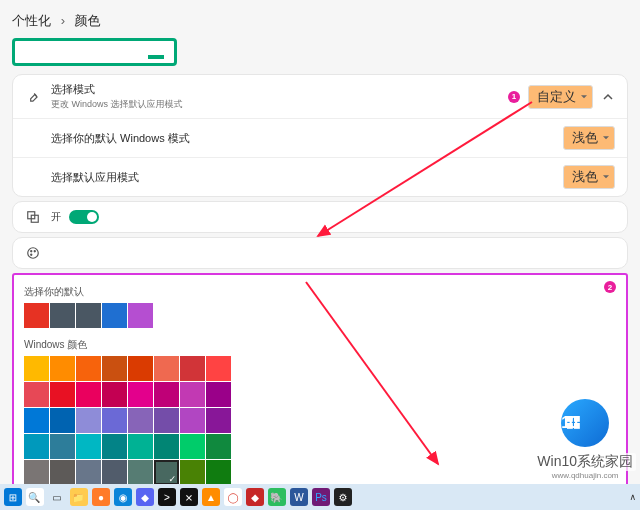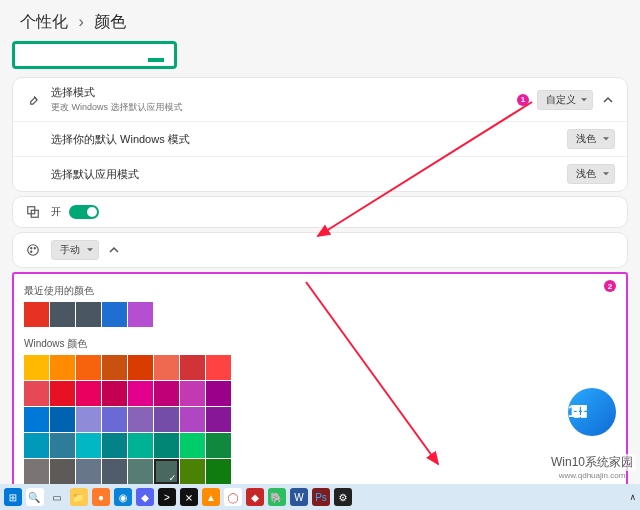--- a/index.html
+++ b/index.html
@@ -1,31 +1,31 @@
 <!DOCTYPE html>
 <html><head>
 <meta charset="utf-8">
 <style>
   * { box-sizing: border-box; margin: 0; padding: 0; }
   body { width: 640px; height: 510px; background: #eaeaea; font-family: "Segoe UI", "Microsoft YaHei", sans-serif; font-size: 11px; color: #2b2b2b; position: relative; overflow: hidden; }
   .page { background: #f6f6f6; width: 100%; height: 100%; padding: 8px 0 0 0; }
-  .breadcrumb { padding: 4px 20px 6px; font-size: 16px; }
+  .breadcrumb { padding: 4px 12px 6px; font-size: 13px; }
   .breadcrumb .sep { margin: 0 6px; color: #666; }
   .preview-box { margin: 2px 12px 8px; width: 165px; height: 28px; border: 3px solid #00a876; border-radius: 4px; background: #fff; position: relative; }
   .preview-box::after { content: ""; position: absolute; right: 10px; bottom: 4px; width: 16px; height: 4px; background: #00a876; }
   .panel { background: #fff; border: 1px solid #e6e6e6; border-radius: 10px; margin: 4px 12px; }
   .row { display: flex; align-items: center; padding: 7px 12px; gap: 10px; border-top: 1px solid #eee; }
   .row:first-child { border-top: none; }
   .row .icon { width: 16px; height: 16px; display: flex; align-items: center; justify-content: center; color: #555; flex-shrink: 0; }
   .row .labels { flex: 1; display: flex; flex-direction: column; }
   .row .label { font-size: 11px; }
   .row .desc { font-size: 9px; color: #777; margin-top: 1px; }
   .row.sub { padding-left: 38px; gap: 44px; }
   .control { display: flex; align-items: center; gap: 8px; }
-  .dropdown { border: 1px solid #dcdcdc; border-radius: 3px; background: #e5e5e5; padding: 2px 16px 2px 8px; font-size: 10px; color: #333; position: relative; min-width: 48px; text-align: left; }
+  .dropdown { border: 1px solid #dcdcdc; border-radius: 3px; background: #fdba74; padding: 2px 16px 2px 8px; font-size: 13px; color: #333; position: relative; min-width: 48px; text-align: left; }
   .dropdown::after { content: ""; position: absolute; right: 5px; top: 50%; transform: translateY(-30%); border: 3px solid transparent; border-top-color: #666; }
   .chev { width: 14px; height: 14px; display: flex; align-items: center; justify-content: center; color: #555; cursor: pointer; }
   .toggle { width: 30px; height: 14px; border-radius: 7px; background: #00a876; position: relative; }
   .toggle::after { content: ""; position: absolute; right: 2px; top: 2px; width: 10px; height: 10px; border-radius: 50%; background: #fff; }
   .toggle-label { font-size: 10px; color: #333; }
   .badge { width: 12px; height: 12px; border-radius: 50%; background: #e91e9c; color: #fff; font-size: 8px; display: inline-flex; align-items: center; justify-content: center; font-weight: bold; }
   .accent-section { margin: 0 12px 4px; border: 2px solid #d936e0; background: #fff; border-radius: 3px; padding: 8px 10px 10px; position: relative; }
   .accent-section .section-title { font-size: 10px; color: #555; margin-bottom: 4px; margin-top: 2px; }
   .swatch-row { display: grid; grid-template-columns: repeat(8, 25px); grid-auto-rows: 25px; gap: 1px; }
   .swatch-row.recent { grid-template-columns: repeat(5, 25px); }
@@ -33,21 +33,21 @@
   .swatch.selected::after { content: "✓"; position: absolute; bottom: 1px; right: 3px; color: #fff; font-size: 9px; }
   .swatch.selected { outline: 2px solid #222; outline-offset: -2px; }
   .annot-arrow { position: absolute; pointer-events: none; z-index: 50; }
   .taskbar { position: absolute; bottom: 0; left: 0; right: 0; height: 26px; background: #d9e8f5; display: flex; align-items: center; padding: 0 4px; gap: 4px; z-index: 10; }
   .tb-icon { width: 18px; height: 18px; border-radius: 3px; display: flex; align-items: center; justify-content: center; font-size: 10px; cursor: pointer; color: #fff; }
   .tb-tray { margin-left: auto; display: flex; align-items: center; gap: 4px; font-size: 9px; color: #333; }
   .watermark { position: absolute; right: 4px; bottom: 30px; z-index: 60; display: flex; flex-direction: column; align-items: center; pointer-events: none; }
   .wm-logo { width: 48px; height: 48px; border-radius: 50%; background: linear-gradient(135deg, #2aa9ff, #0e6bd4); display: flex; align-items: center; color: #fff; font-weight: bold; font-size: 14px; position: relative; }
   .wm-logo .ten { font-size: 16px; letter-spacing: -1px; }
   .wm-logo .win { position: absolute; left: 6px; top: 50%; transform: translateY(-50%); width: 14px; height: 14px; }
-  .wm-text { font-size: 12px; color: #555; background: rgba(255,255,255,0.7); padding: 0 3px; border-radius: 2px; margin-top: 18px; }
+  .wm-text { font-size: 14px; color: #555; background: rgba(255,255,255,0.7); padding: 0 3px; border-radius: 2px; margin-top: 6px; }
   .wm-sub { font-size: 8px; color: #888; }
 </style>
 </head>
 <body>
 
 <div class="page">
   <div class="breadcrumb">
     <span>个性化</span>
     <span class="sep">›</span>
     <span>颜色</span>
@@ -113,34 +113,26 @@
   <div class="panel">
     <div class="row">
       <span class="icon">
         <svg width="14" height="14" viewBox="0 0 24 24" fill="none" stroke="currentColor" stroke-width="2">
             <circle cx="12" cy="12" r="9"></circle>
             <circle cx="9" cy="9" r="1" fill="currentColor"></circle>
             <circle cx="15" cy="9" r="1" fill="currentColor"></circle>
             <circle cx="9" cy="15" r="1" fill="currentColor"></circle>
           </svg>
       </span>
-      <div class="control">
-        <div class="dropdown"><span>手动</span></div>
-        <span class="chev">
-            <svg width="10" height="10" viewBox="0 0 10 10">
-              <path d="M1 7l4-4 4 4" stroke="currentColor" fill="none" stroke-width="1.5"></path>
-            </svg>
-          </span>
-      </div>
     </div>
   </div>
 
   <div class="accent-section">
     <span class="badge" style="position:absolute;top:6px;right:10px">2</span>
-    <div class="section-title">最近使用的颜色</div>
+    <div class="section-title">选择你的默认</div>
     <div class="swatch-row recent" id="recent-swatches">
         <div class="swatch" style="background: rgb(230, 50, 35);"></div>
         <div class="swatch" style="background: rgb(74, 87, 99);"></div>
         <div class="swatch" style="background: rgb(74, 87, 99);"></div>
         <div class="swatch" style="background: rgb(31, 111, 209);"></div>
         <div class="swatch" style="background: rgb(181, 78, 209);"></div>
       </div>
     <div class="section-title" style="margin-top:10px">Windows 颜色</div>
     <div class="swatch-row" id="grid-swatches" style="display:grid">
         <div class="swatch" style="background: rgb(255, 185, 0);"></div>
@@ -236,19 +228,19 @@
       <div class="tb-icon" style="background: rgb(255, 123, 41);">●</div>
       <div class="tb-icon" style="background: rgb(10, 132, 217);">◉</div>
       <div class="tb-icon" style="background: rgb(88, 101, 242);">◆</div>
       <div class="tb-icon" style="background: rgb(17, 17, 17);">&gt;</div>
       <div class="tb-icon" style="background: rgb(17, 17, 17);">⨯</div>
       <div class="tb-icon" style="background: rgb(255, 140, 0);">▲</div>
       <div class="tb-icon" style="background: rgb(255, 255, 255); color: rgb(219, 68, 55);">◯</div>
       <div class="tb-icon" style="background: rgb(198, 40, 40);">◆</div>
       <div class="tb-icon" style="background: rgb(45, 190, 96);">🐘</div>
       <div class="tb-icon" style="background: rgb(43, 87, 154);">W</div>
-      <div class="tb-icon" style="background: #7f1d1d; color: rgb(49, 168, 255);">Ps</div>
+      <div class="tb-icon" style="background: #701a75; color: rgb(49, 168, 255);">Ps</div>
       <div class="tb-icon" style="background: rgb(34, 34, 34);">⚙</div>
     </div>
   <div class="tb-tray">
     <span style="cursor:pointer">∧</span>
   </div>
 </div>
 
 </body></html>

